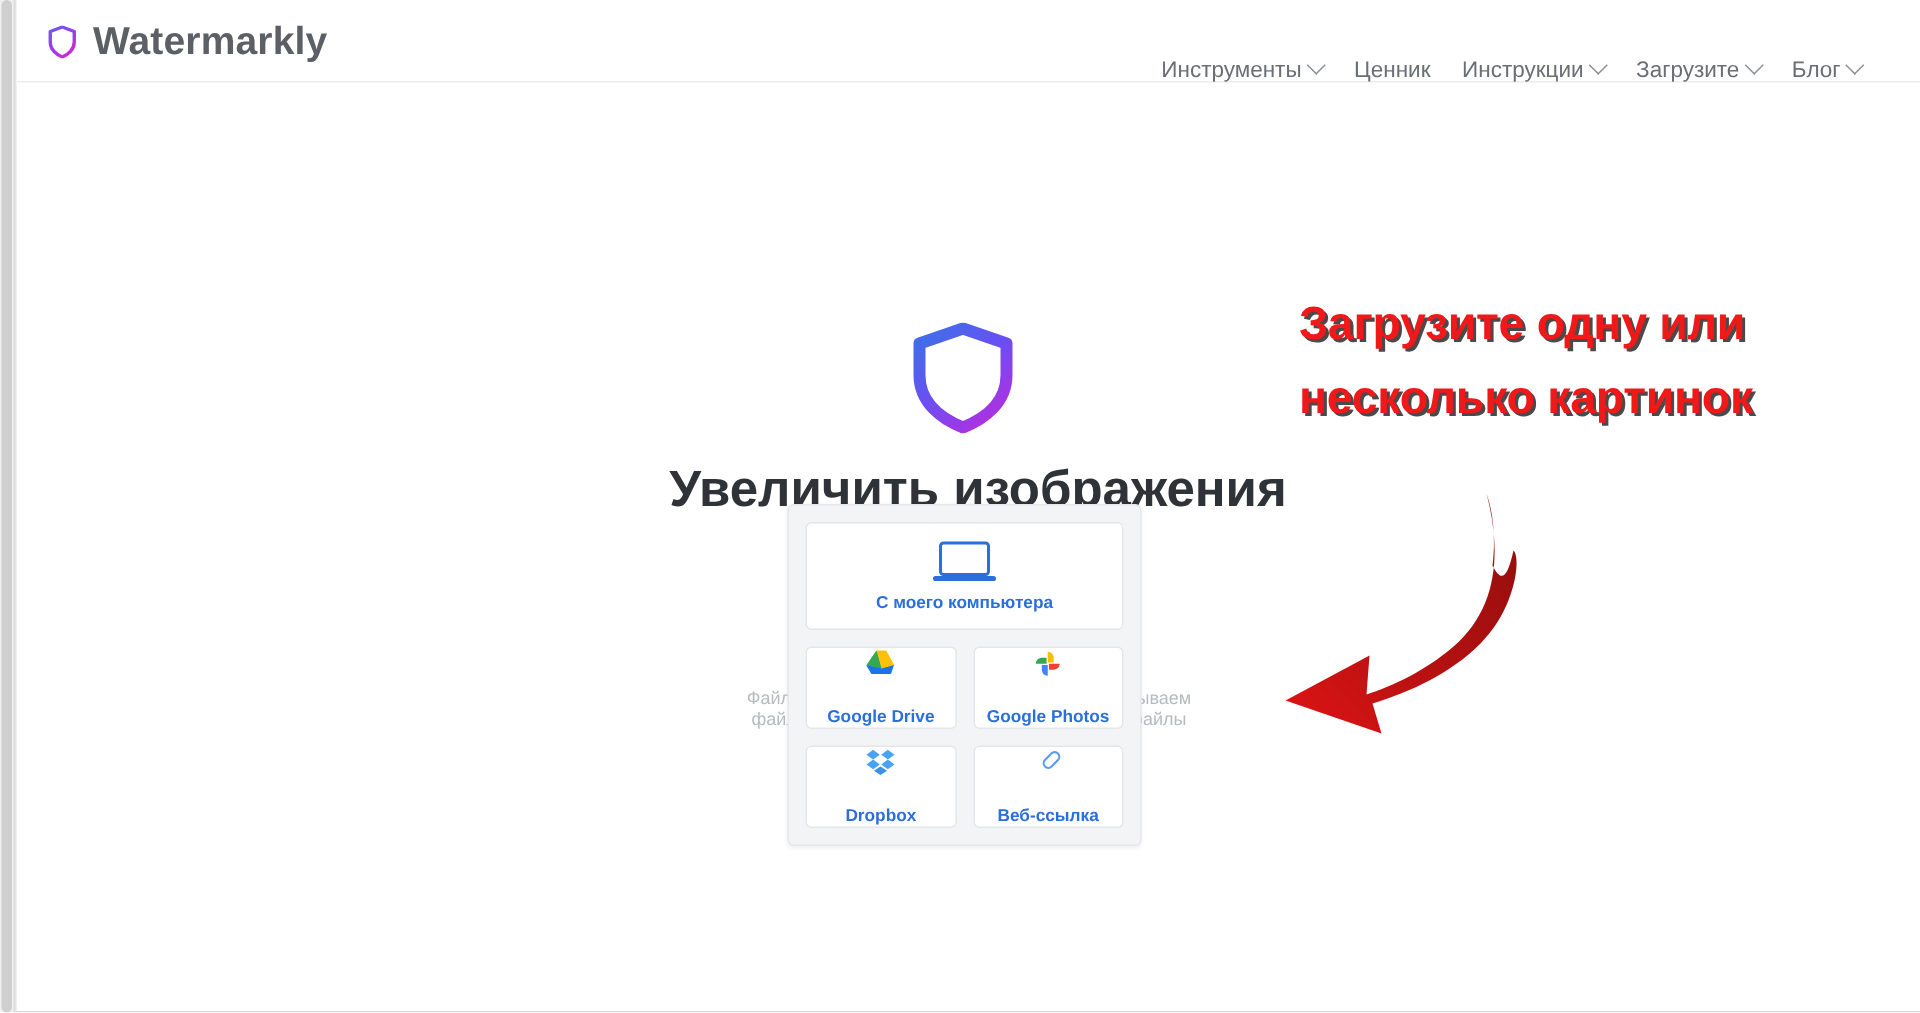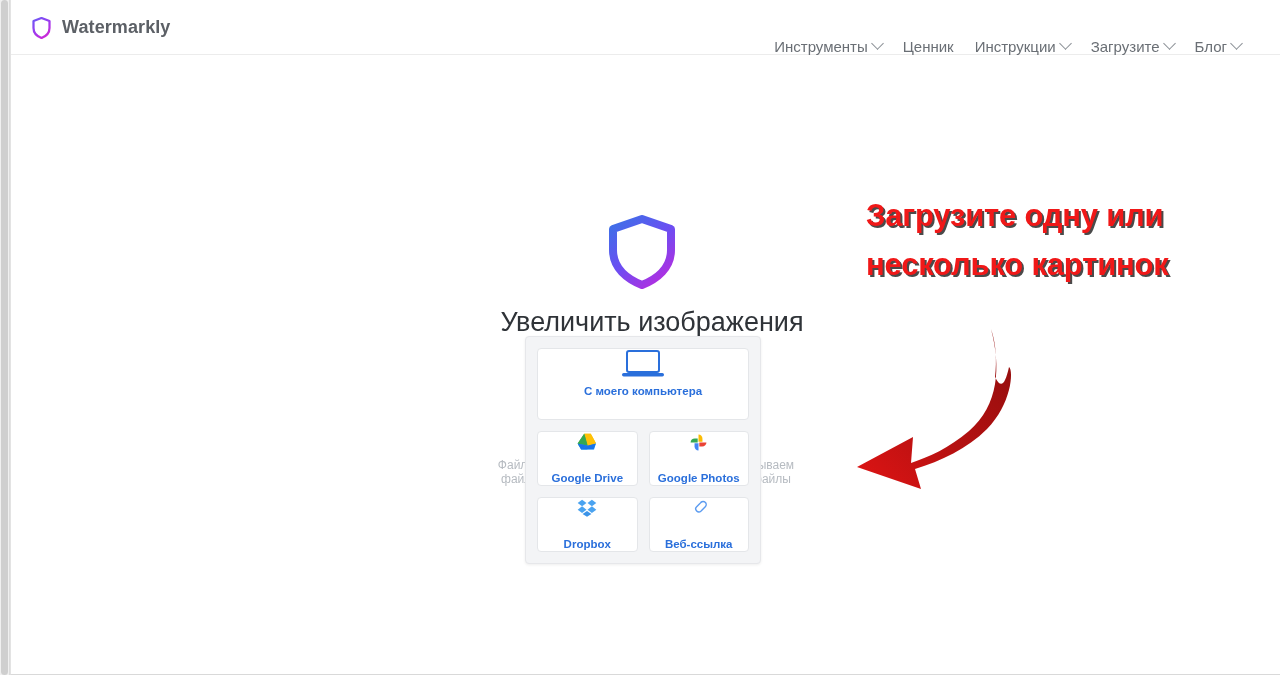--- a/index.html
+++ b/index.html
@@ -61,21 +61,21 @@
     position: absolute;
     left: 21px; top: 0;
     height: 55px;
     display: flex;
     align-items: center;
     gap: 11px;
     text-decoration: none;
   }
   #brand-logo { width: 19px; height: 22px; display: block; }
   #brand-name {
-    font-size: 18px;
+    font-size: 26px;
     font-weight: bold;
     color: #5c6066;
     letter-spacing: .1px;
   }
 
   #main-nav {
     position: absolute;
     right: 40px; top: 0;
     height: 55px;
     display: flex;
@@ -111,23 +111,23 @@
     position: absolute;
     left: 596px; top: 160px;
     width: 70px; height: 74px;
   }
 
   #hero-title {
     position: absolute;
     left: 0; top: 252px;
     width: 1270px;
     text-align: center;
-    font-size: 27px;
+    font-size: 34px;
     color: #2f3338;
-    font-weight: normal;
+    font-weight: bold;
     padding-left: 12px;
   }
 
   
   #hero-note {
     position: absolute;
     left: 385px; top: 403px;
     width: 500px;
     text-align: center;
     font-size: 12px;
@@ -147,21 +147,21 @@
     box-shadow: 0 1px 3px rgba(0,0,0,.07);
   }
 
   .upload-card {
     background: #ffffff;
     border: 1px solid #e4e6e9;
     border-radius: 4px;
     display: flex;
     flex-direction: column;
     align-items: center;
-    justify-content: flex-start;
+    justify-content: center;
     cursor: pointer;
   }
   .upload-label {
     font-size: 11.5px;
     font-weight: bold;
     color: #2a6fdb;
     text-align: center;
     line-height: 13px;
   }
 

